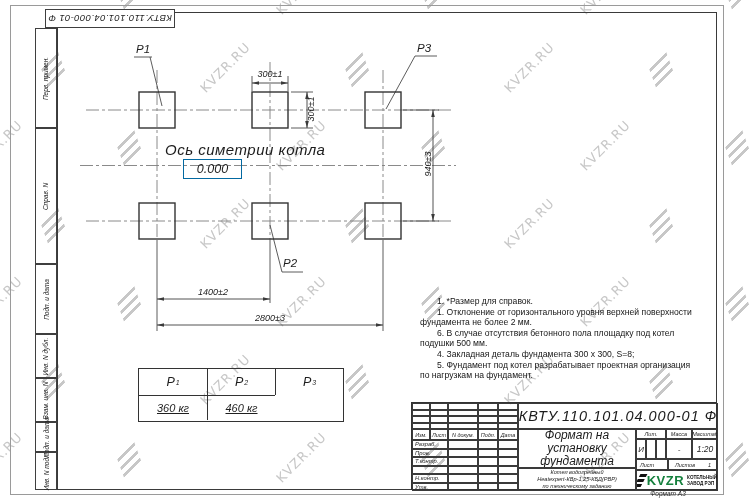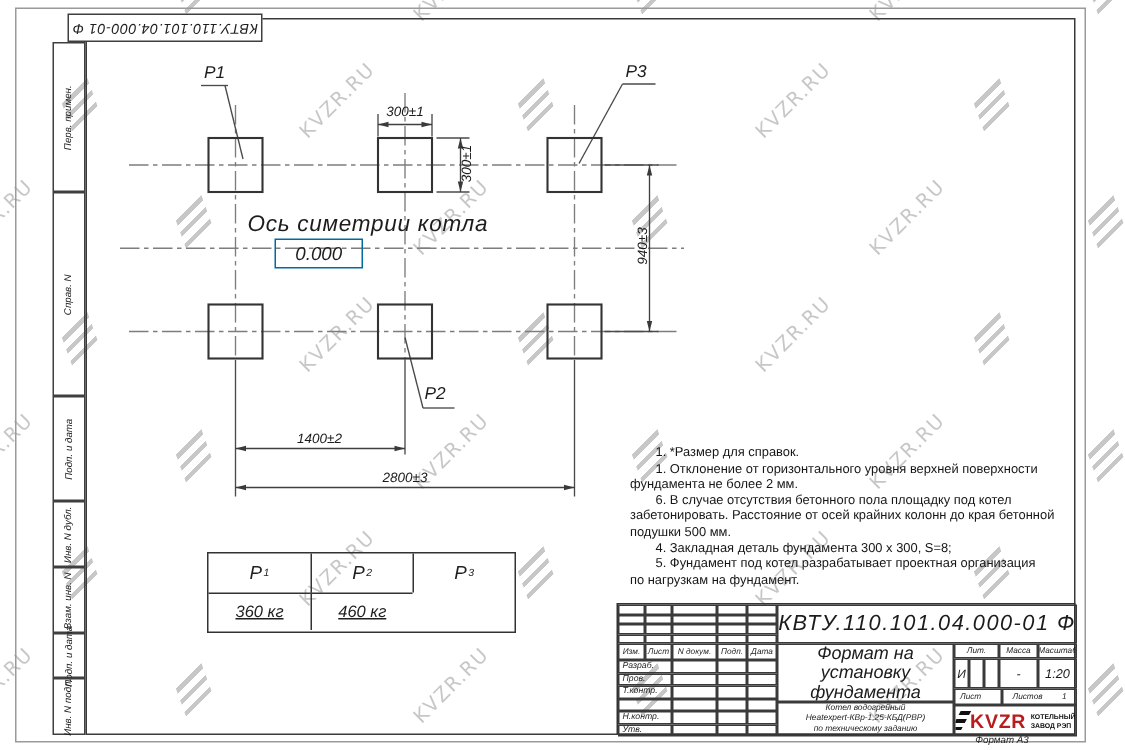--- a/index.html
+++ b/index.html
@@ -67,21 +67,21 @@
   .tb-body{position:absolute;left:0;top:37px;width:106px;height:51px;display:grid;
            grid-template-columns:36px 30px 20px 20px;grid-auto-rows:8.5px;}
   .tb-body div,.tb-body i{border:0.7px solid #3a3a3a;display:flex;align-items:center;
            padding-left:2px;font-style:italic;font-size:5.8px;box-sizing:border-box;}
   .docnum{font-size:14.5px;letter-spacing:1px;}
   .tb-name{flex-direction:column;font-size:12px;line-height:13px;}
   .tb-prod{flex-direction:column;font-size:5.6px;line-height:6.8px;}
   .tb-logo{gap:3px;}
   .logo-glyph{width:15px;height:13px;background:repeating-linear-gradient(0deg,#101010 0 2.6px,transparent 2.6px 5.2px);
               transform:skewX(-28deg);}
-  .logo-text{font-weight:bold;font-style:normal;font-size:13px;letter-spacing:.5px;color:#b91c1c;}
+  .logo-text{font-weight:bold;font-style:normal;font-size:13px;letter-spacing:.5px;color:#15803d;}
   .logo-co{display:flex;flex-direction:column;font-style:normal;font-weight:bold;font-size:4.6px;line-height:5.4px;color:#101010;}
   .format-label{left:618px;top:490px;width:100px;text-align:center;font-size:6.5px;font-style:italic;z-index:4;}
 </style>
 </head>
 <body>
 
 <div class="page">
 
   <div id="wm-layer">
       <div class="wm-text" style="left: -35px; top: -18px;">KVZR.RU</div>
@@ -228,21 +228,20 @@
   <div class="abs elev-box">
       <span>0.000</span>
     </div>
   <div class="dtext axis-label">Ось симетрии котла</div>
 
   <div class="abs notes">
     <div class="note-line ind">1. *Размер для справок.</div>
     <div class="note-line ind">1. Отклонение от горизонтального уровня верхней поверхности</div>
     <div class="note-line">фундамента не более 2 мм.</div>
     <div class="note-line ind">6. В случае отсутствия бетонного пола площадку под котел</div>
-    <div class="note-line">забетонировать. Расстояние от осей крайних колонн до края бетонной</div>
     <div class="note-line">подушки 500 мм.</div>
     <div class="note-line ind">4. Закладная деталь фундамента  300 x 300, S=8;</div>
     <div class="note-line ind">5. Фундамент под котел разрабатывает проектная организация</div>
     <div class="note-line">по нагрузкам на фундамент.</div>
   </div>
 
   <div class="abs loads-wrap">
     <div class="loads">
       <div>
           <span>Р</span>

